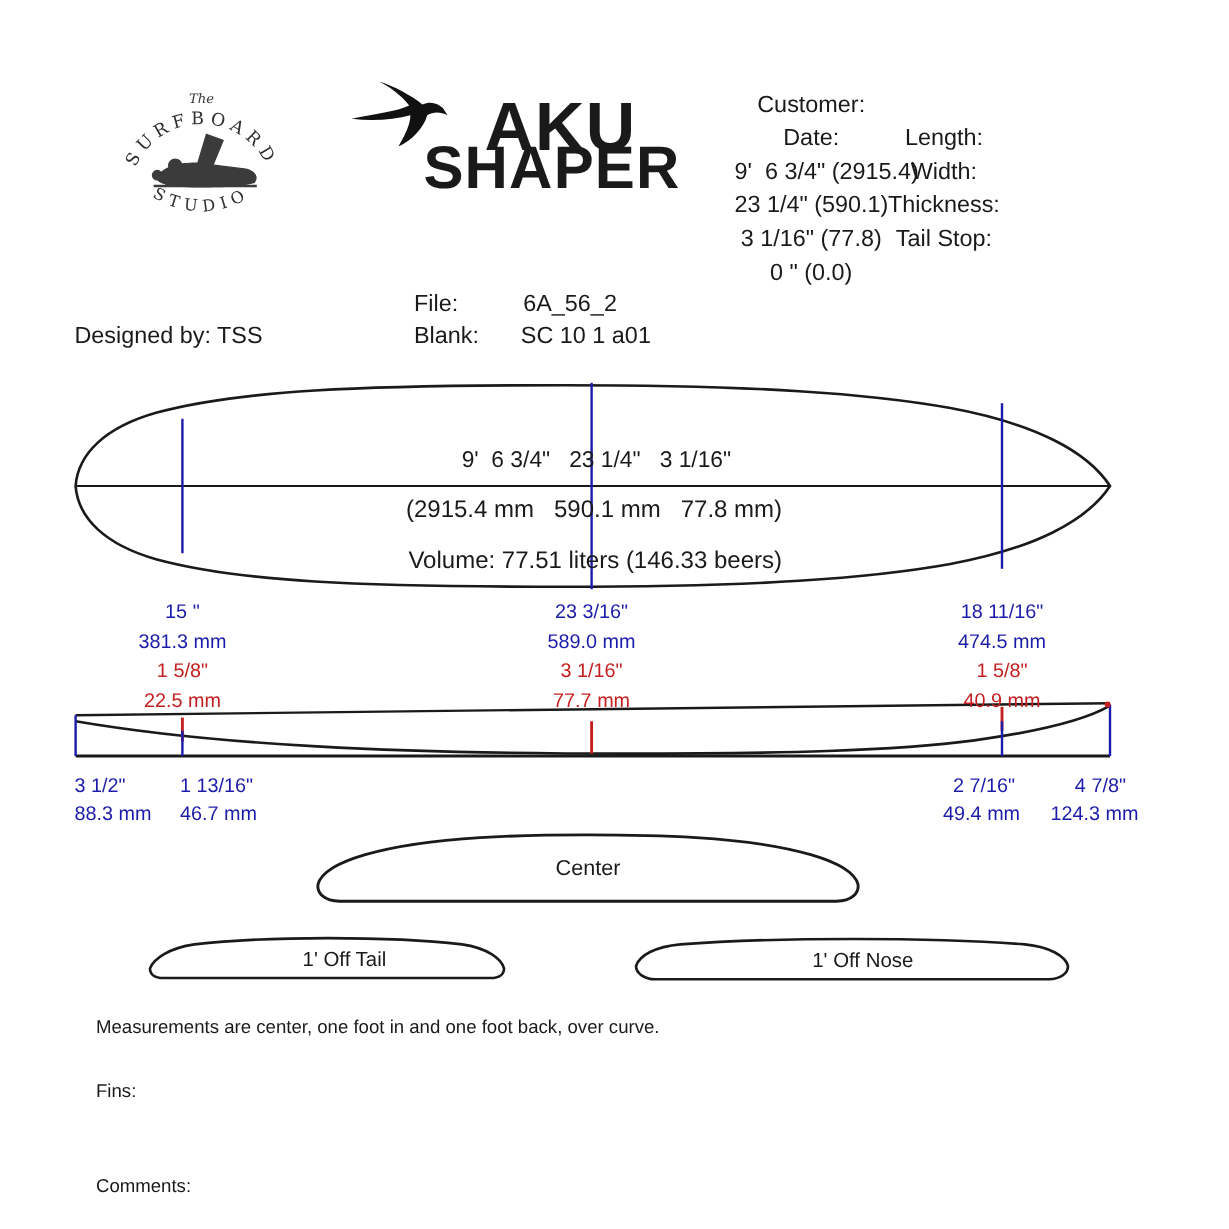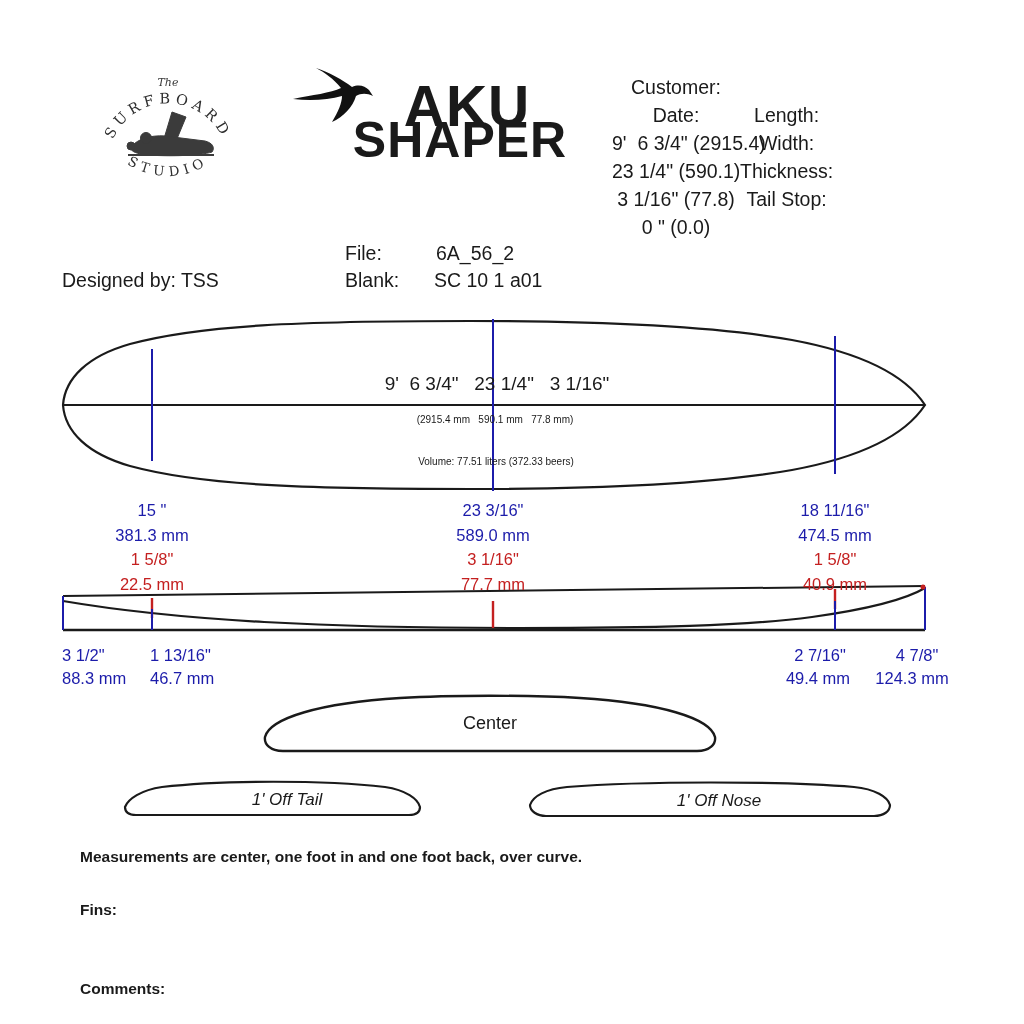--- a/index.html
+++ b/index.html
@@ -11,27 +11,27 @@
   .abs{position:absolute;}
   .cx{transform:translateX(-50%);}
   .pre{white-space:pre;text-align:center;}
   .blue{color:var(--measure-blue);}
   .red{color:var(--measure-red);}
   .brand1{font-size:57px;font-weight:bold;letter-spacing:1px;line-height:1;}
   .brand2{font-size:50px;font-weight:bold;letter-spacing:1px;line-height:1;}
   .info-grid{display:grid;grid-template-columns:128px auto;font-size:19.5px;line-height:28px;}
   .filelabel{font-size:19.5px;}
   .dims1{font-size:19px;}
-  .dims2{font-size:10px;}
+  .dims2{font-size:20px;}
   .station{display:flex;flex-direction:column;align-items:center;text-align:center;
            font-size:16.5px;line-height:24.5px;}
   .rockerlbl{font-size:16.5px;line-height:23px;}
   .seclbl{font-size:18px;}
-  .seclbl-sm{font-size:17px;font-style:italic;}
-  .footnote{font-size:15.5px;font-weight:bold;}
+  .seclbl-sm{font-size:17px;}
+  .footnote{font-size:15.5px;font-weight:normal;}
   svg{position:absolute;left:0;top:0;}
   .ln{stroke:#1a1a1a;fill:none;}
   .ln-blue{stroke:var(--measure-blue);fill:none;}
   .ln-red{stroke:var(--measure-red);fill:none;}
   .logo-txt{font-family:"DejaVu Serif", serif;font-size:14.5px;letter-spacing:4.5px;fill:#2e2e2e;}
   .logo-txt2{font-family:"DejaVu Serif", serif;font-size:13.5px;letter-spacing:5px;fill:#2e2e2e;}
   .logo-the{font-family:"DejaVu Serif", serif;font-style:italic;font-size:11px;fill:#3a3a3a;}
 </style>
 </head>
 <body>
@@ -105,21 +105,21 @@
 </div>
 
 <div class="abs filelabel" style="left:62px;top:269px;">Designed by: TSS</div>
 <div class="abs filelabel" style="left:345px;top:242px;">File:</div>
 <div class="abs filelabel" style="left:436px;top:242px;">6A_56_2</div>
 <div class="abs filelabel" style="left:345px;top:269px;">Blank:</div>
 <div class="abs filelabel" style="left:434px;top:269px;">SC 10 1 a01</div>
 
 <div class="abs dims1 pre cx" style="left:497px;top:373px;">9'  6 3/4"   23 1/4"   3 1/16"</div>
 <div class="abs dims2 pre cx" style="left:495px;top:414px;">(2915.4 mm   590.1 mm   77.8 mm)</div>
-<div class="abs dims2 pre cx" style="left:496px;top:456px;">Volume: 77.51 liters (372.33 beers)</div>
+<div class="abs dims2 pre cx" style="left:496px;top:456px;">Volume: 77.51 liters (146.33 beers)</div>
 
 <div class="abs station cx" style="left:152px;top:498px;">
   <div class="blue pre">15 "</div>
   <div class="blue pre">381.3 mm</div>
   <div class="red pre">1 5/8"</div>
   <div class="red pre">22.5 mm</div>
 </div>
 <div class="abs station cx" style="left:493px;top:498px;">
   <div class="blue pre">23 3/16"</div>
   <div class="blue pre">589.0 mm</div>

